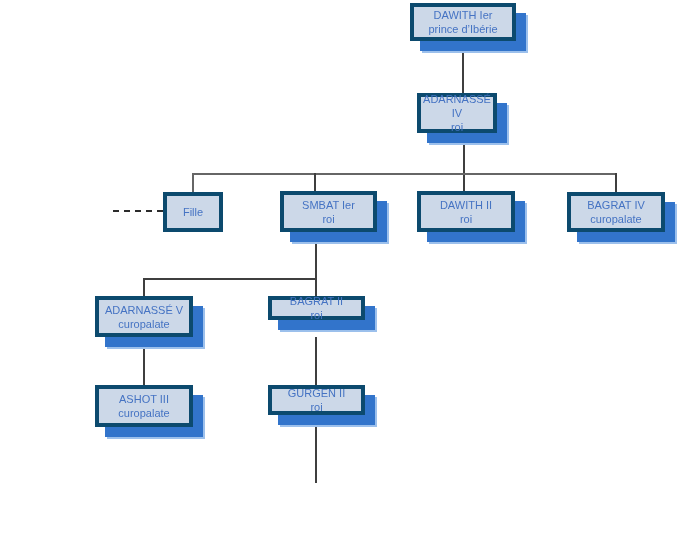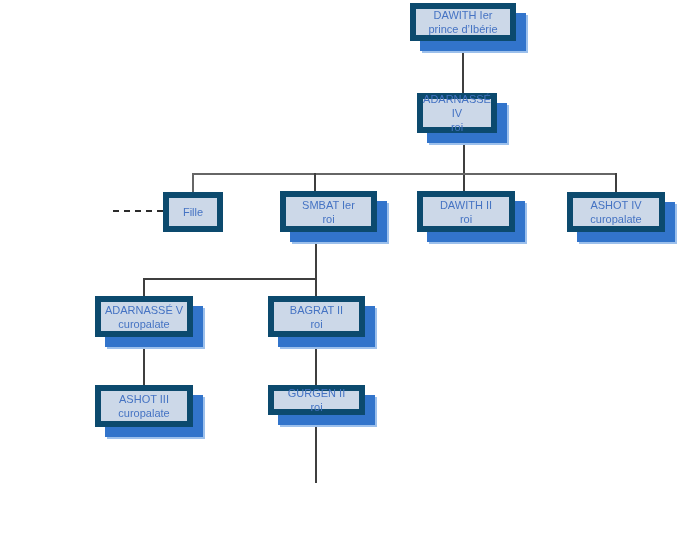--- a/index.html
+++ b/index.html
@@ -7,21 +7,21 @@
     position:relative;
     width:677px;height:538px;
     background:#ffffff;
     font-family:"Liberation Sans", sans-serif;
     overflow:hidden;
   }
   .node{
     position:absolute;
     box-sizing:border-box;
     background:#ccd8e8;
-    border:6px solid #0c4a6e;
+    border:4px solid #0c4a6e;
     color:#4573c3;
     display:flex;
     flex-direction:column;
     justify-content:center;
     align-items:center;
     text-align:center;
     font-size:11px;
     line-height:14px;
     z-index:2;
   }
@@ -79,30 +79,30 @@
     <div>SMBAT Ier</div>
     <div>roi</div>
   </div>
 
   <div class="node shadow" style="left:417px;top:191px;width:98px;height:41px;">
     <div>DAWITH II</div>
     <div>roi</div>
   </div>
 
   <div class="node shadow" style="left:567px;top:192px;width:98px;height:40px;">
-    <div>ASHOT IV</div>
+    <div>BAGRAT IV</div>
     <div>curopalate</div>
   </div>
 
   <div class="node shadow" style="left:95px;top:296px;width:98px;height:41px;">
     <div>ADARNASSÉ V</div>
     <div>curopalate</div>
   </div>
 
-  <div class="node shadow" style="left:268px;top:296px;width:97px;height:41px;">
+  <div class="node shadow" style="left:268px;top:296px;width:97px;height:24px;">
     <div>BAGRAT II</div>
     <div>roi</div>
   </div>
 
   <div class="node shadow" style="left:95px;top:385px;width:98px;height:42px;">
     <div>ASHOT III</div>
     <div>curopalate</div>
   </div>
 
   <div class="node shadow" style="left:268px;top:385px;width:97px;height:30px;">

